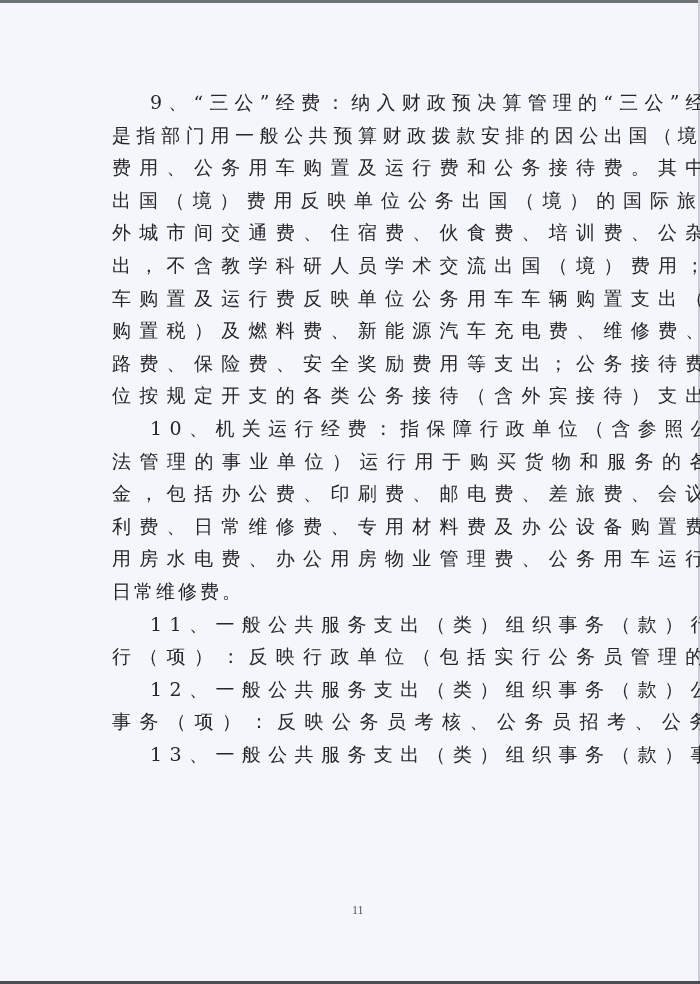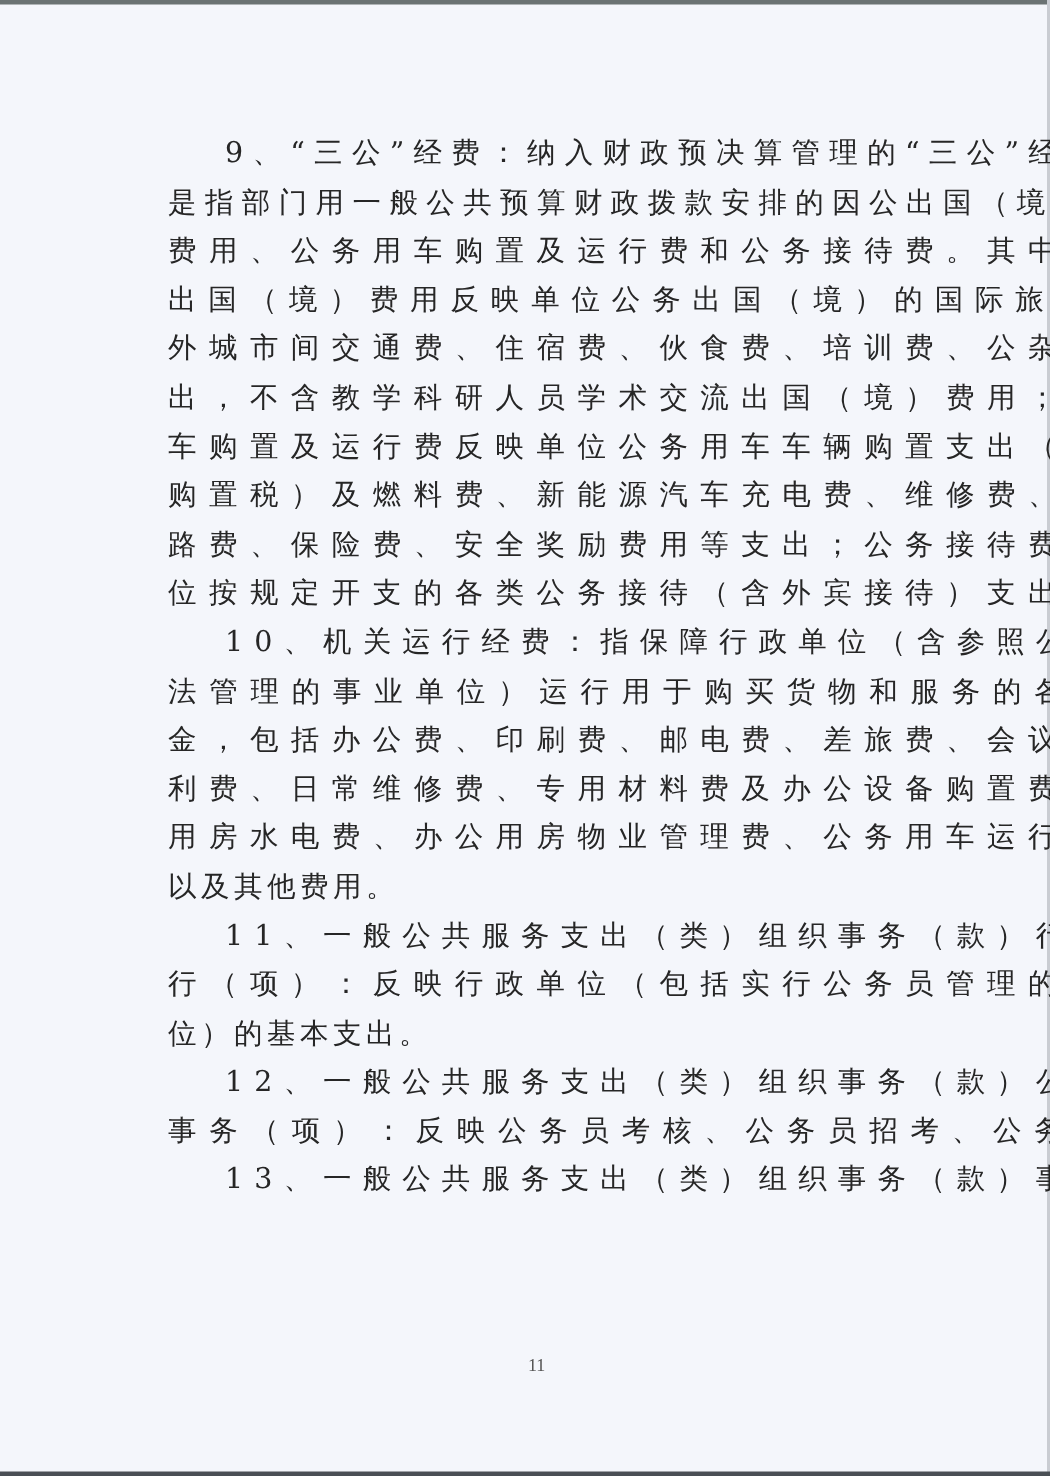--- a/index.html
+++ b/index.html
@@ -80,27 +80,26 @@
     <div class="line" style="letter-spacing:8.3px">路费、保险费、安全奖励费用等支出；公务接待费反映单</div>
     <div class="line" style="letter-spacing:8.3px">位按规定开支的各类公务接待（含外宾接待）支出。</div>
   </div>
 
   <div class="paragraph">
     <div class="line indent" style="letter-spacing:7.4px">10、机关运行经费：指保障行政单位（含参照公务员</div>
     <div class="line" style="letter-spacing:8.5px">法管理的事业单位）运行用于购买货物和服务的各项资</div>
     <div class="line" style="letter-spacing:8.3px">金，包括办公费、印刷费、邮电费、差旅费、会议费、福</div>
     <div class="line" style="letter-spacing:8.3px">利费、日常维修费、专用材料费及办公设备购置费、办公</div>
     <div class="line" style="letter-spacing:8.3px">用房水电费、办公用房物业管理费、公务用车运行维护费</div>
-    <div class="line" style="letter-spacing:3px">以及其他费用。</div>
+    <div class="line" style="letter-spacing:3px">日常维修费。</div>
   </div>
 
   <div class="paragraph">
     <div class="line indent" style="letter-spacing:7.4px">11、一般公共服务支出（类）组织事务（款）行政运</div>
     <div class="line" style="letter-spacing:8.3px">行（项）：反映行政单位（包括实行公务员管理的事业单</div>
-    <div class="line" style="letter-spacing:3px">位）的基本支出。</div>
   </div>
 
   <div class="paragraph">
     <div class="line indent" style="letter-spacing:7.4px">12、一般公共服务支出（类）组织事务（款）公务员</div>
     <div class="line" style="letter-spacing:8.5px">事务（项）：反映公务员考核、公务员招考、公务员管</div>
   </div>
 
   <div class="paragraph">
     <div class="line indent" style="letter-spacing:7.4px">13、一般公共服务支出（类）组织事务（款）事业运</div>
   </div>

